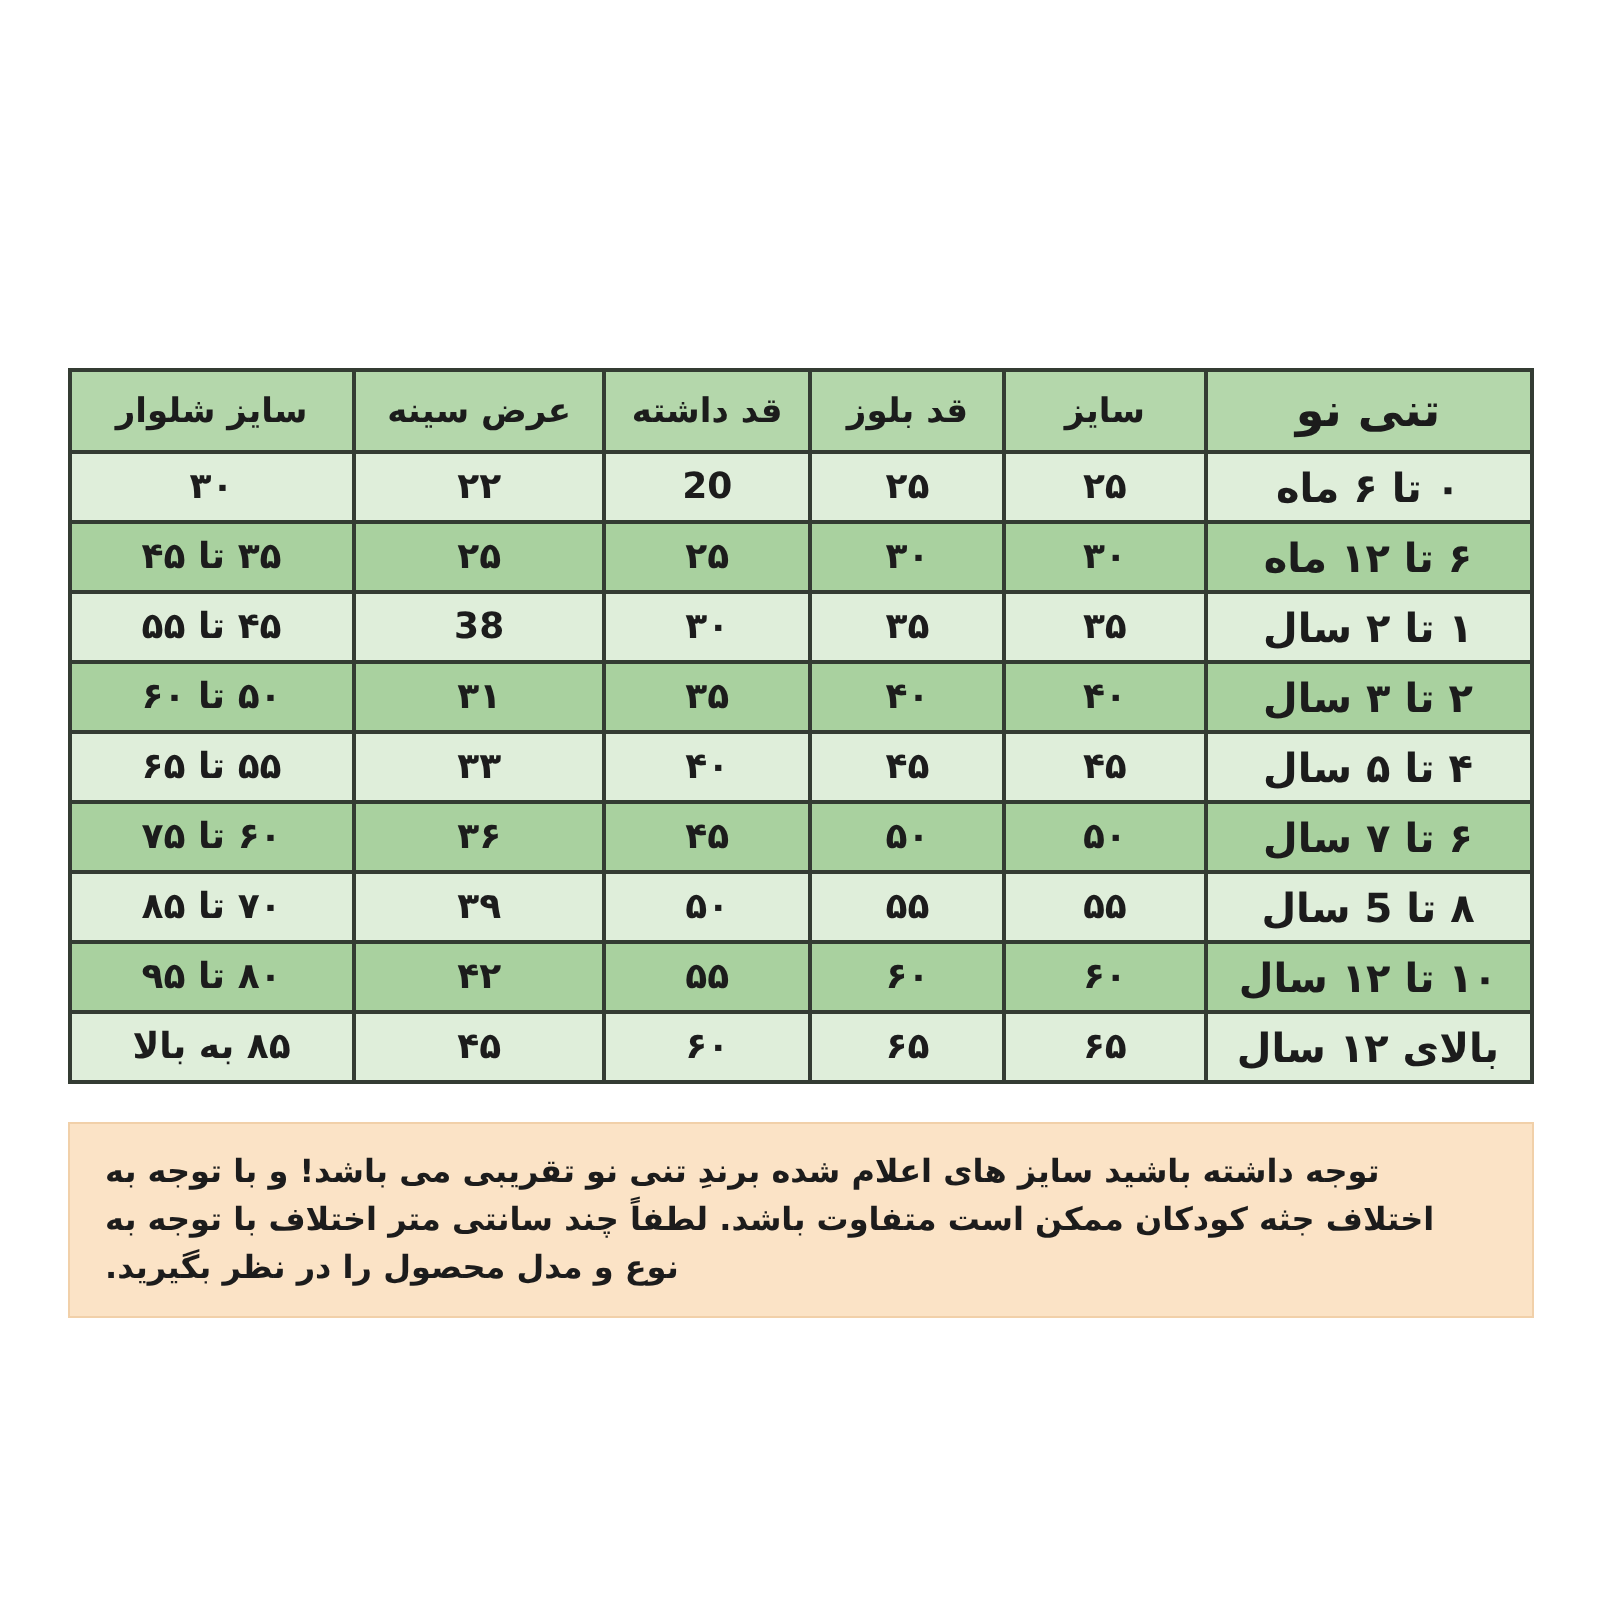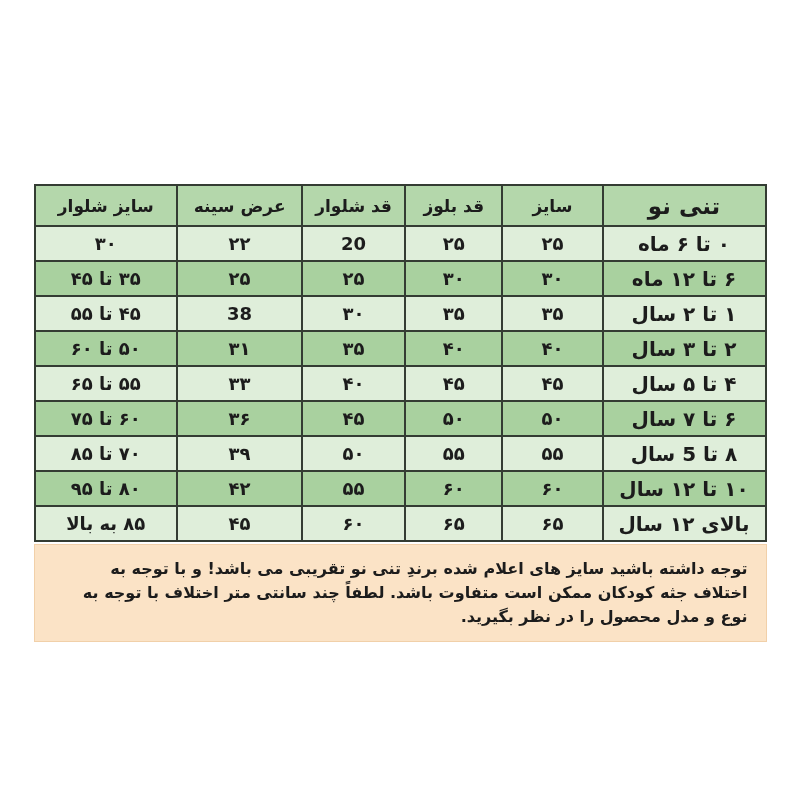--- a/index.html
+++ b/index.html
@@ -45,26 +45,26 @@
   .size-table tbody td{
     height:35px;
     font-size:18px;
   }
   .size-table tbody td.age{
     font-size:20px;
   }
   .size-table tbody tr:nth-child(odd) td{background:var(--row-light);}
   .size-table tbody tr:nth-child(even) td{background:var(--row-dark);}
   .note{
-    margin-top:2px;
+    margin-top:19px;
     background:var(--note-bg);
     border:1px solid var(--note-border);
     min-height:90px;
     padding:12px 18px;
-    text-align:right;
+    text-align:left;
     font-weight:bold;
     font-size:16px;
     line-height:1.5;
     direction:rtl;
   }
 </style>
 </head>
 <body>
 
 <div class="page">
@@ -76,21 +76,21 @@
       <col style="width:13.3%">
       <col style="width:14.1%">
       <col style="width:17.1%">
       <col style="width:19.5%">
     </colgroup>
     <thead>
       <tr>
         <th class="brand">تنی نو</th>
         <th>سایز</th>
         <th>قد بلوز</th>
-        <th>قد شلوار</th>
+        <th>قد داشته</th>
         <th>عرض سینه</th>
         <th>سایز شلوار</th>
       </tr>
     </thead>
     <tbody>
         <tr>
           <td class="age">۰ تا ۶ ماه</td>
           <td>۲۵</td>
           <td>۲۵</td>
           <td>20</td>

